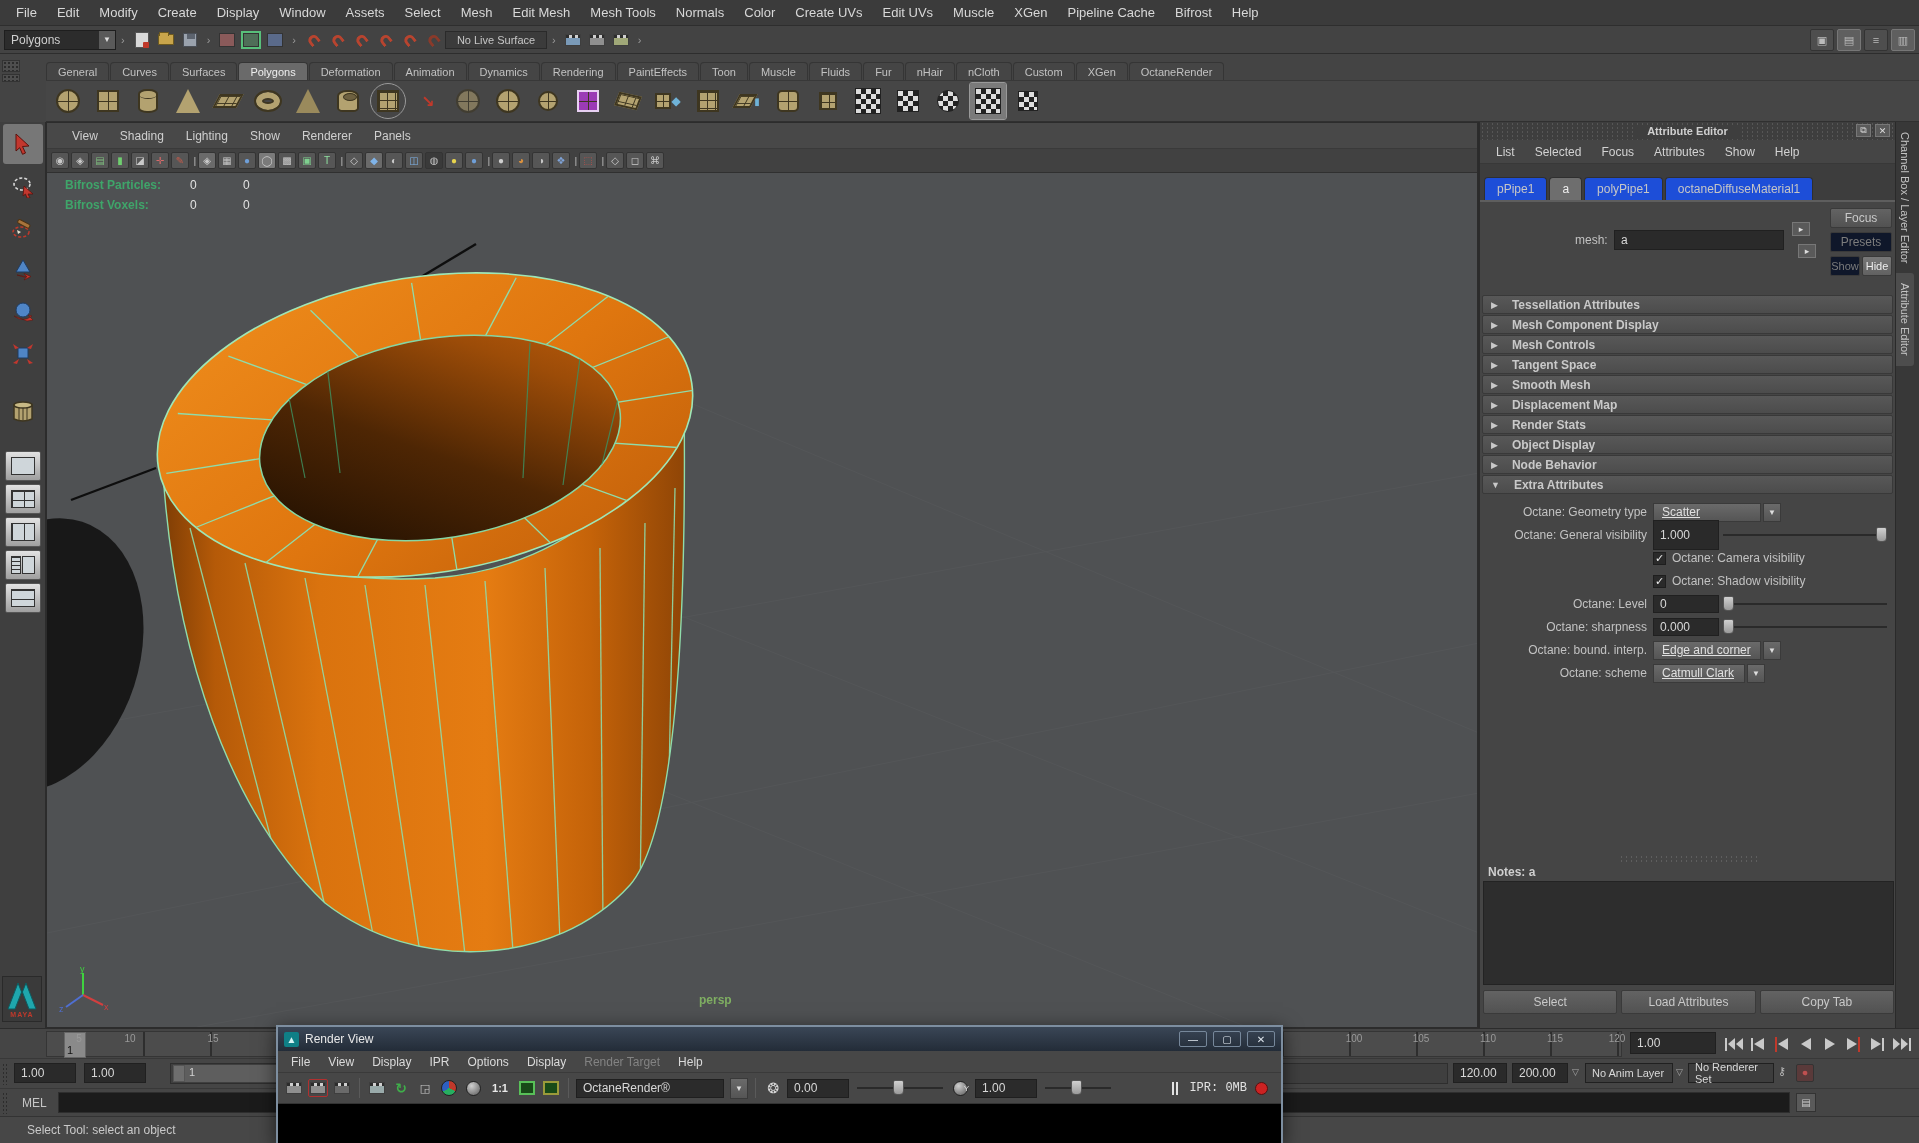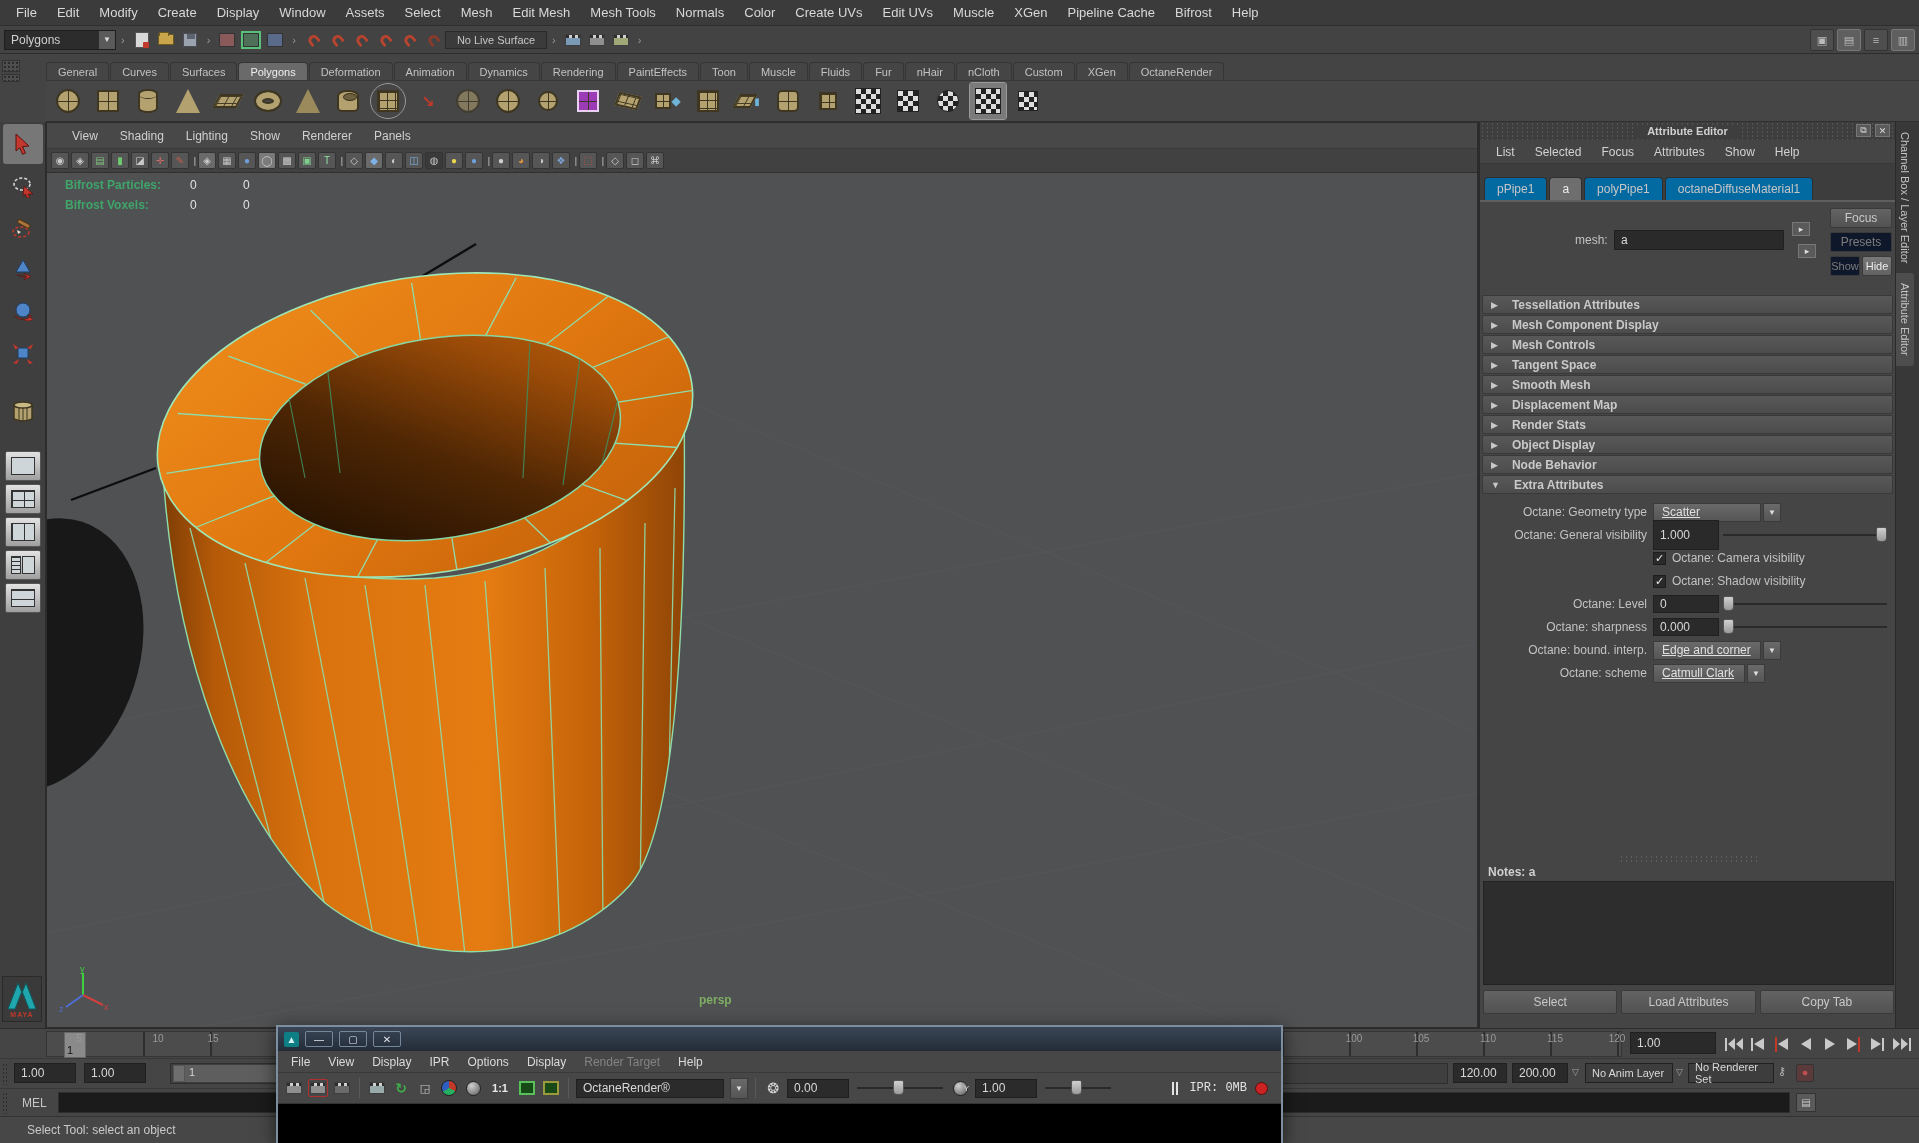--- a/index.html
+++ b/index.html
@@ -86,21 +86,21 @@
 
   
   #ae{left:1478px;top:122px;width:417px;height:906px;background:#454545;border-left:2px solid #2b2b2b;}
   #ae-title{height:18px;background:#3e3e3e;display:flex;align-items:center;justify-content:center;position:relative;
     background-image:radial-gradient(#565656 1px,transparent 1px);background-size:5px 4px;}
   #ae-title .t{background:#3e3e3e;padding:0 10px;font-size:11px;font-weight:bold;color:#cfcfcf;}
   .win-ic{width:15px;height:13px;background:#5a5a5a;border:1px solid #777;color:#ddd;font-size:9px;display:flex;align-items:center;justify-content:center;}
   #ae-menus{height:24px;display:flex;align-items:center;padding-left:6px;gap:2px;border-bottom:1px solid #383838;}
   .ae-menu{padding:2px 10px;font-size:12px;color:#d2d2d2;}
   #ae-tabbar{height:38px;background:#3d3d3d;display:flex;align-items:flex-end;padding:4px 4px 0;border-bottom:2px solid #5e5e5e;}
-  .ae-tab{padding:4px 12px;font-size:12px;color:#c6c6c6;background:#0369a1;border:1px solid #2f2f2f;border-bottom:none;border-radius:4px 4px 0 0;margin-right:2px;white-space:nowrap;}
+  .ae-tab{padding:4px 12px;font-size:12px;color:#c6c6c6;background:#1d4ed8;border:1px solid #2f2f2f;border-bottom:none;border-radius:4px 4px 0 0;margin-right:2px;white-space:nowrap;}
   .ae-tab.active{background:#6e6e6e;color:#f0f0f0;}
   .ae-field{background:#2a2a2a;border:1px solid #202020;color:#d8d8d8;font-size:12px;display:flex;align-items:center;padding:0 6px;height:20px;}
   .ae-btn{height:20px;background:linear-gradient(#636363,#525252);border:1px solid #3a3a3a;border-radius:2px;color:#c9c9c9;font-size:12px;display:flex;align-items:center;justify-content:center;}
   .ae-btn.disabled{color:#7c7c7c;background:#0f172a;}
   .section-bar{height:19px;margin:1px 2px;background:linear-gradient(#585858,#4c4c4c);border:1px solid #393939;border-radius:2px;display:flex;align-items:center;padding-left:8px;gap:14px;}
   .section-bar .arrow{color:#c9c9c9;font-size:9px;}
   .section-bar .lbl{font-size:12px;font-weight:bold;color:#c9c9c9;}
   .attr-row{display:flex;align-items:center;height:20px;margin:3px 0;}
   .attr-label{width:163px;text-align:right;margin-right:6px;font-size:12px;color:#c2c2c2;white-space:nowrap;}
   .dropdown{height:19px;background:linear-gradient(#6a6a6a,#555);border:1px solid #3a3a3a;color:#e0e0e0;font-size:12px;display:flex;align-items:center;padding:0 8px;text-decoration:underline;}
@@ -768,21 +768,21 @@
     <div class="v-tab">Channel Box / Layer Editor</div>
     <div class="v-tab active">Attribute Editor</div>
   </div>
 
   <div id="timeslider" class="abs">
     <div id="ruler">
       <div id="cur-frame">
           <span>1</span>
         </div>
       <span class="tick-label" style="left:32px;">5</span>
-      <span class="tick-label" style="left:111px;">10</span>
+      <span class="tick-label" style="left:83px;">10</span>
       <span class="tick-label" style="left:166px;">15</span>
       <span class="tick-label" style="left:1307px;">100</span>
       <span class="tick-label" style="left:1374px;">105</span>
       <span class="tick-label" style="left:1441px;">110</span>
       <span class="tick-label" style="left:1508px;">115</span>
       <span class="tick-label" style="left:1570px;">120</span>
     </div>
     <div id="cur-time" class="ae-field">
         <span>1.00</span>
       </div>
@@ -862,20 +862,21 @@
     <div class="abs" style="left:1796px;top:4px;width:20px;height:19px;background:#5a5a5a;border:1px solid #333;display:flex;align-items:center;justify-content:center;color:#ccc;font-size:10px;">▤</div>
   </div>
 
   <div id="helpline" class="abs">
     <span>Select Tool: select an object</span>
   </div>
 
   <div id="renderview" class="abs">
     <div id="rv-title">
       <span class="mlogo">▲</span>
+      <span class="t">Render View</span>
       <span class="rv-winbtn">—</span>
       <span class="rv-winbtn">▢</span>
       <span class="rv-winbtn">✕</span>
     </div>
     <div id="rv-menus">
       <div style="display:flex;">
           <div class="rv-menu">File</div>
           <div class="rv-menu">View</div>
           <div class="rv-menu">Display</div>
           <div class="rv-menu">IPR</div>

